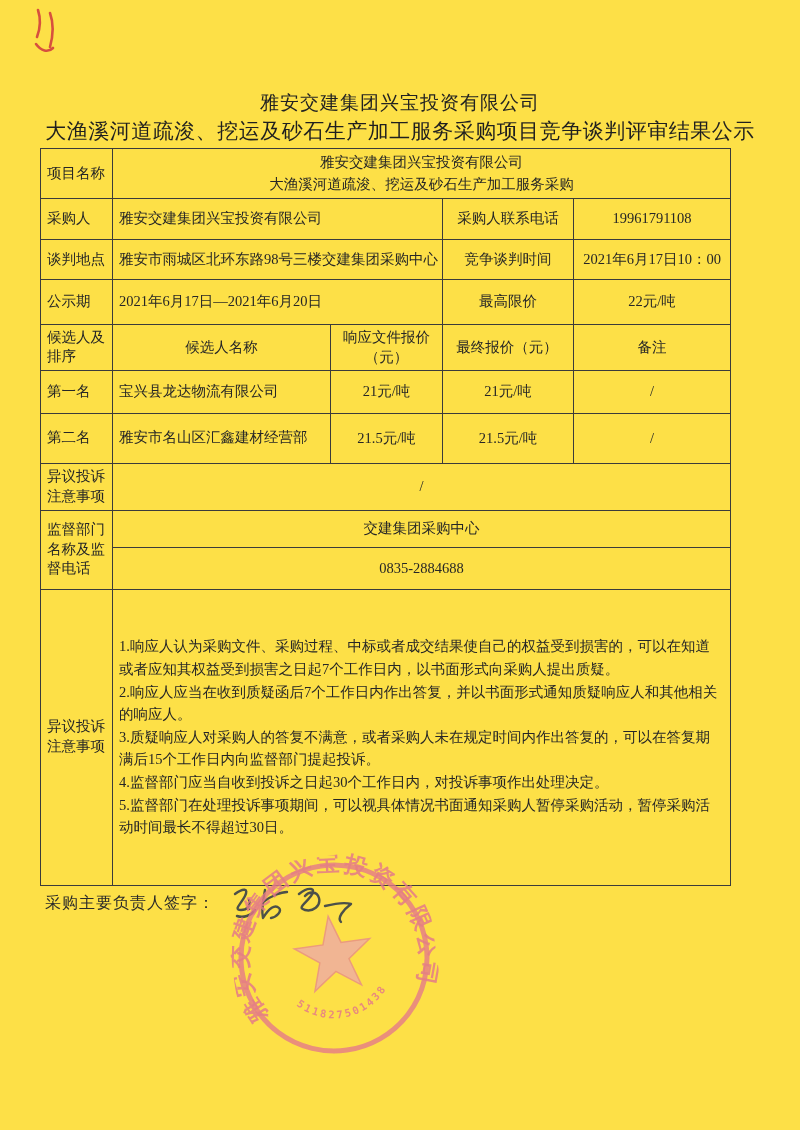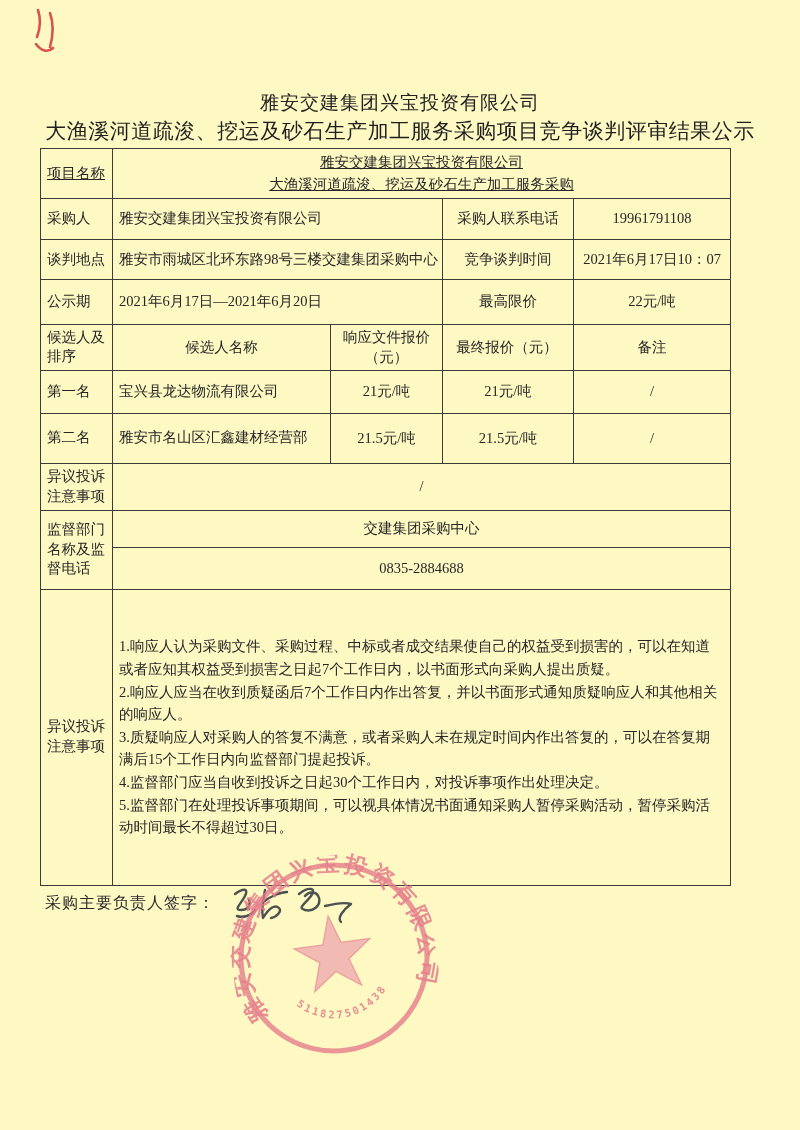--- a/index.html
+++ b/index.html
@@ -4,21 +4,21 @@
 <style>
   * { margin: 0; padding: 0; box-sizing: border-box; }
   html,body { width: 800px; height: 1130px; }
   body {
     font-family: "Liberation Serif", "DejaVu Serif", serif;
     background: #ffffff;
     color: #2b2b2b;
     position: relative;
     overflow: hidden;
   }
-  .page { position: absolute; inset: 0; background: #fef9c3; }
+  .page { position: absolute; inset: 0; background: #fde047; }
 
   
   .title1 {
     position: absolute; top: 90px; left: 0; width: 100%;
     text-align: center; font-size: 19px; letter-spacing: 1px; color: #222;
   }
   .title2 {
     position: absolute; top: 117px; left: 0; width: 100%;
     text-align: center; font-size: 21px; letter-spacing: 0.5px; color: #1f1f1f;
   }
@@ -35,21 +35,21 @@
     vertical-align: middle;
     overflow: hidden;
   }
   td.lbl { padding: 2px 5px 2px 7px; text-align: left; line-height: 1.35; }
   td.ctr { text-align: center; }
   td.lft { text-align: left; }
   .two-line { line-height: 1.55; }
   .obj-cell { vertical-align: middle; padding: 8px 10px 8px 8px; }
   .obj-cell p { line-height: 1.56; text-align: left; margin: 0; }
 
-  .r1  { height: 48px; text-decoration: underline; } .r2 { height: 41px; } .r3 { height: 40px; }
+  .r1  { height: 48px; } .r2 { height: 41px; } .r3 { height: 40px; }
   .r4  { height: 45px; } .r5 { height: 43px; } .r6 { height: 43px; }
   .r7  { height: 50px; padding-left: 28px; } .r8 { height: 47px; } .r9a { height: 37px; margin-left: 41px; }
   .r9b { height: 42px; } .r10 { height: 296px; }
 
   
   .sign-label {
     position: absolute; left: 45px; top: 893px;
     font-size: 16px; letter-spacing: 1px; color: #2a2a2a;
   }
   .extra-colon {
@@ -114,21 +114,21 @@
       <td class="lbl">采购人</td>
       <td class="lft" colspan="2">雅安交建集团兴宝投资有限公司</td>
       <td class="ctr">采购人联系电话</td>
       <td class="ctr">19961791108</td>
     </tr>
 
     <tr class="r3">
       <td class="lbl">谈判地点</td>
       <td class="lft" colspan="2" style="padding-right:1px">雅安市雨城区北环东路98号三楼交建集团采购中心</td>
       <td class="ctr">竞争谈判时间</td>
-      <td class="ctr" style="padding-left:2px;padding-right:2px">2021年6月17日10：07</td>
+      <td class="ctr" style="padding-left:2px;padding-right:2px">2021年6月17日10：00</td>
     </tr>
 
     <tr class="r4">
       <td class="lbl">公示期</td>
       <td class="lft" colspan="2">2021年6月17日—2021年6月20日</td>
       <td class="ctr">最高限价</td>
       <td class="ctr">22元/吨</td>
     </tr>
 
     <tr class="r5">

